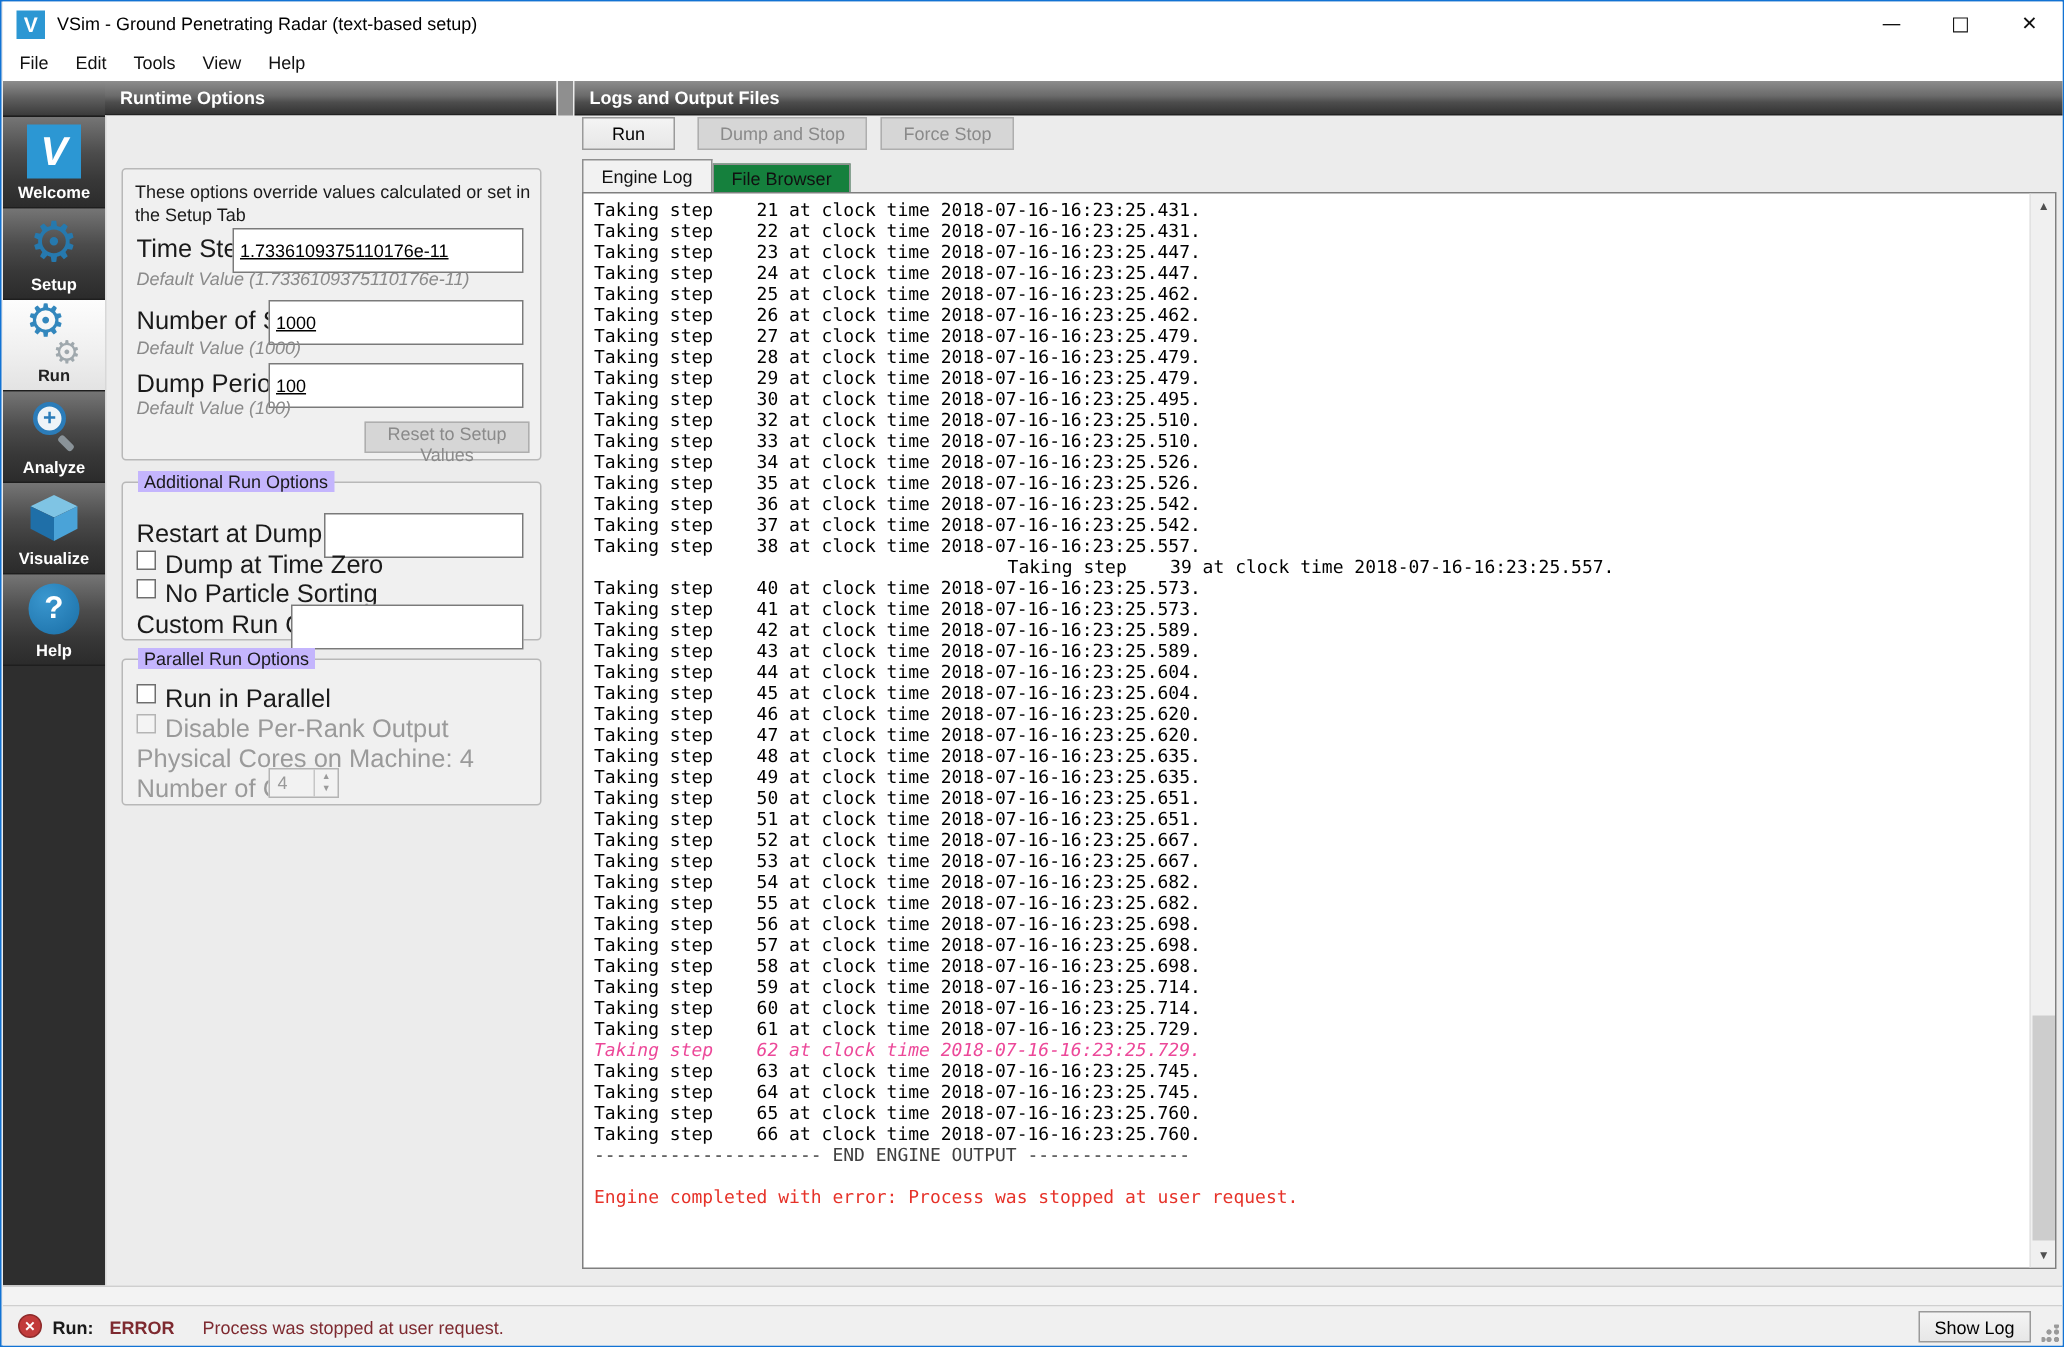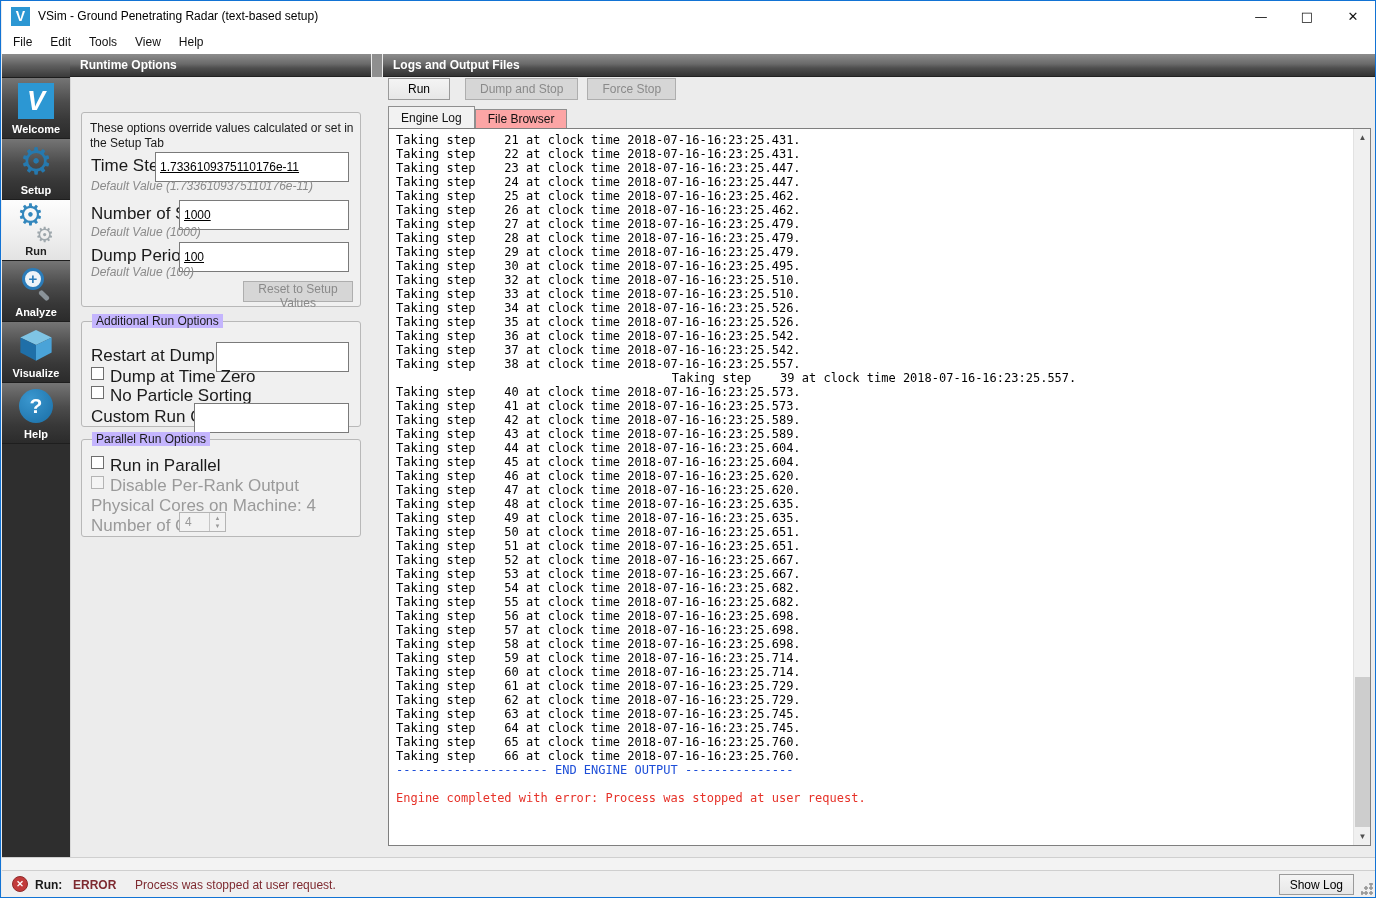--- a/index.html
+++ b/index.html
@@ -86,21 +86,21 @@
   
   .right-panel { position:absolute; left:381px; top:0; width:993px; height:803px; }
   .tbtn { position:relative; height:22px; margin-right:9px; padding:0 14px; min-width:62px;
     border:1px solid #9a9a9a; background:linear-gradient(180deg,#f4f4f4,#e7e7e7); font-size:12px; color:#000;
     font-family:"Liberation Sans", sans-serif; }
   .tbtn.disabled { background:#d6d6d6; color:#8a8a8a; border-color:#aeaeae; }
   .logs-toolbar { position:absolute; left:5px; top:24px; height:22px; display:flex; }
   .logs-toolbar .tbtn:nth-child(2) { margin-left:6px; }
   .log-tabs { position:absolute; left:5px; top:52px; height:22px; display:flex; align-items:flex-end; }
   .tab { height:19px; padding:0 12px; line-height:19px; font-size:12px; color:#111;
-    background:#fca5a5; border:1px solid #8f8f8f; border-bottom:none; margin-right:0; }
+    background:#15803d; border:1px solid #8f8f8f; border-bottom:none; margin-right:0; }
   .tab.active { height:22px; line-height:22px; background:#f2f2f2; position:relative; z-index:2; }
   .log-area { position:absolute; left:5px; top:74px; width:983px; height:718px; background:#fff; border:1px solid #7f7f7f; overflow:hidden; }
   .log-content { position:absolute; left:0; top:0; right:18px; bottom:0; padding:4px 0 0 7px; }
   .logline { font-family:"DejaVu Sans Mono", monospace; font-size:12px; line-height:14px; white-space:pre; color:#000; }
   
   .scrollbar { position:absolute; right:0; top:0; bottom:0; width:17px; background:#f0f0f0; border-left:1px solid #e2e2e2; }
   .sb-arrow { position:absolute; left:0; width:17px; height:17px; color:#505050; font-size:8px; text-align:center; line-height:17px; }
   .sb-up { top:0; } .sb-down { bottom:0; }
   .sb-thumb { position:absolute; left:1px; width:15px; background:#cdcdcd; }
   
@@ -298,26 +298,26 @@
             <div class="logline" style="color: rgb(0, 0, 0);">Taking step    52 at clock time 2018-07-16-16:23:25.667.</div>
             <div class="logline" style="color: rgb(0, 0, 0);">Taking step    53 at clock time 2018-07-16-16:23:25.667.</div>
             <div class="logline" style="color: rgb(0, 0, 0);">Taking step    54 at clock time 2018-07-16-16:23:25.682.</div>
             <div class="logline" style="color: rgb(0, 0, 0);">Taking step    55 at clock time 2018-07-16-16:23:25.682.</div>
             <div class="logline" style="color: rgb(0, 0, 0);">Taking step    56 at clock time 2018-07-16-16:23:25.698.</div>
             <div class="logline" style="color: rgb(0, 0, 0);">Taking step    57 at clock time 2018-07-16-16:23:25.698.</div>
             <div class="logline" style="color: rgb(0, 0, 0);">Taking step    58 at clock time 2018-07-16-16:23:25.698.</div>
             <div class="logline" style="color: rgb(0, 0, 0);">Taking step    59 at clock time 2018-07-16-16:23:25.714.</div>
             <div class="logline" style="color: rgb(0, 0, 0);">Taking step    60 at clock time 2018-07-16-16:23:25.714.</div>
             <div class="logline" style="color: rgb(0, 0, 0);">Taking step    61 at clock time 2018-07-16-16:23:25.729.</div>
-            <div class="logline" style="color: #000000;">Taking step    62 at clock time 2018-07-16-16:23:25.729.</div>
+            <div class="logline" style="color: #ec4899; font-style: italic;">Taking step    62 at clock time 2018-07-16-16:23:25.729.</div>
             <div class="logline" style="color: rgb(0, 0, 0);">Taking step    63 at clock time 2018-07-16-16:23:25.745.</div>
             <div class="logline" style="color: rgb(0, 0, 0);">Taking step    64 at clock time 2018-07-16-16:23:25.745.</div>
             <div class="logline" style="color: rgb(0, 0, 0);">Taking step    65 at clock time 2018-07-16-16:23:25.760.</div>
             <div class="logline" style="color: rgb(0, 0, 0);">Taking step    66 at clock time 2018-07-16-16:23:25.760.</div>
-            <div class="logline" style="color: #1d4ed8;">--------------------- END ENGINE OUTPUT ---------------</div>
+            <div class="logline" style="color: #404040;">--------------------- END ENGINE OUTPUT ---------------</div>
             <div class="logline"> </div>
             <div class="logline" style="color: rgb(230, 50, 41);">Engine completed with error: Process was stopped at user request.</div>
           </div>
         <div class="scrollbar">
           <div class="sb-arrow sb-up">▲</div>
           <div class="sb-thumb" style="top:548px; height:150px;"></div>
           <div class="sb-arrow sb-down">▼</div>
         </div>
       </div>
     </div>

